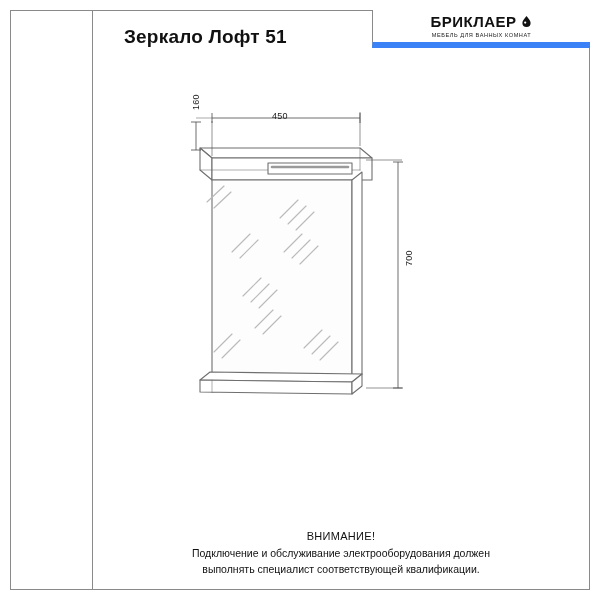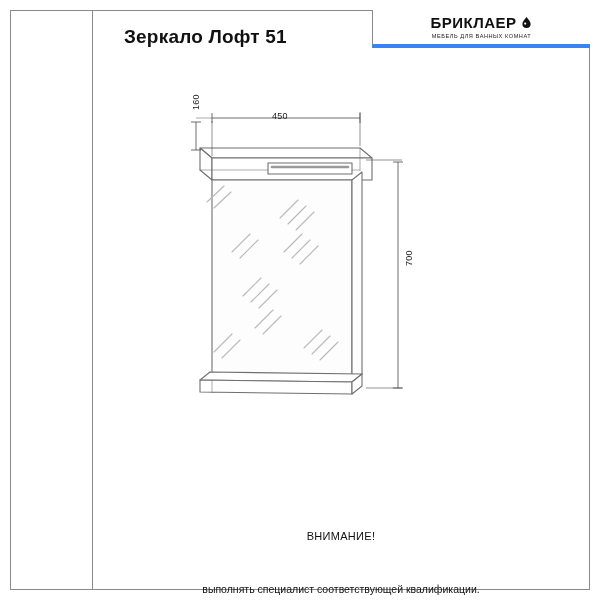--- a/index.html
+++ b/index.html
@@ -51,21 +51,21 @@
     white-space: nowrap;
   }
   
   .logo-box {
     position: absolute;
     left: 372px;
     top: 10px;
     width: 218px;
     height: 38px;
     border-left: 1px solid #8a8a8a;
-    border-bottom: 4px solid #3b82f6;
+    border-bottom: 6px solid #3b82f6;
     box-sizing: border-box;
     display: flex;
     flex-direction: column;
     align-items: center;
     justify-content: center;
     background: #ffffff;
   }
   .logo-word {
     font-size: 15px;
     font-weight: bold;
@@ -131,21 +131,21 @@
     color: #111111;
     line-height: 1.5;
   }
   #notice-title {
     top: 528px;
     font-weight: normal;
     letter-spacing: 0.3px;
     font-size: 11px;
   }
   #notice-line1 { top: 546px; }
-  #notice-line2 { top: 562px; margin-top: 20px; }
+  #notice-line2 { top: 562px; }
 </style>
 </head>
 <body>
 
 <div id="sheet">
 
   <div class="sheet-border"></div>
   <div class="left-margin-line"></div>
 
   <div class="doc-title">Зеркало Лофт 51</div>
@@ -232,15 +232,16 @@
       <path d="M366,160 L402,160" opacity="0.75"></path>
       <path d="M366,388 L402,388" opacity="0.75"></path>
     </g>
   </svg>
 
   <div class="dim-label" id="dim-width-label">450</div>
   <div class="dim-label" id="dim-depth-label">160</div>
   <div class="dim-label" id="dim-height-label">700</div>
 
   <div class="notice" id="notice-title">ВНИМАНИЕ!</div>
+  <div class="notice" id="notice-line1">Подключение и обслуживание электрооборудования должен</div>
   <div class="notice" id="notice-line2">выполнять специалист соответствующей квалификации.</div>
 
 </div>
 
 </body></html>

